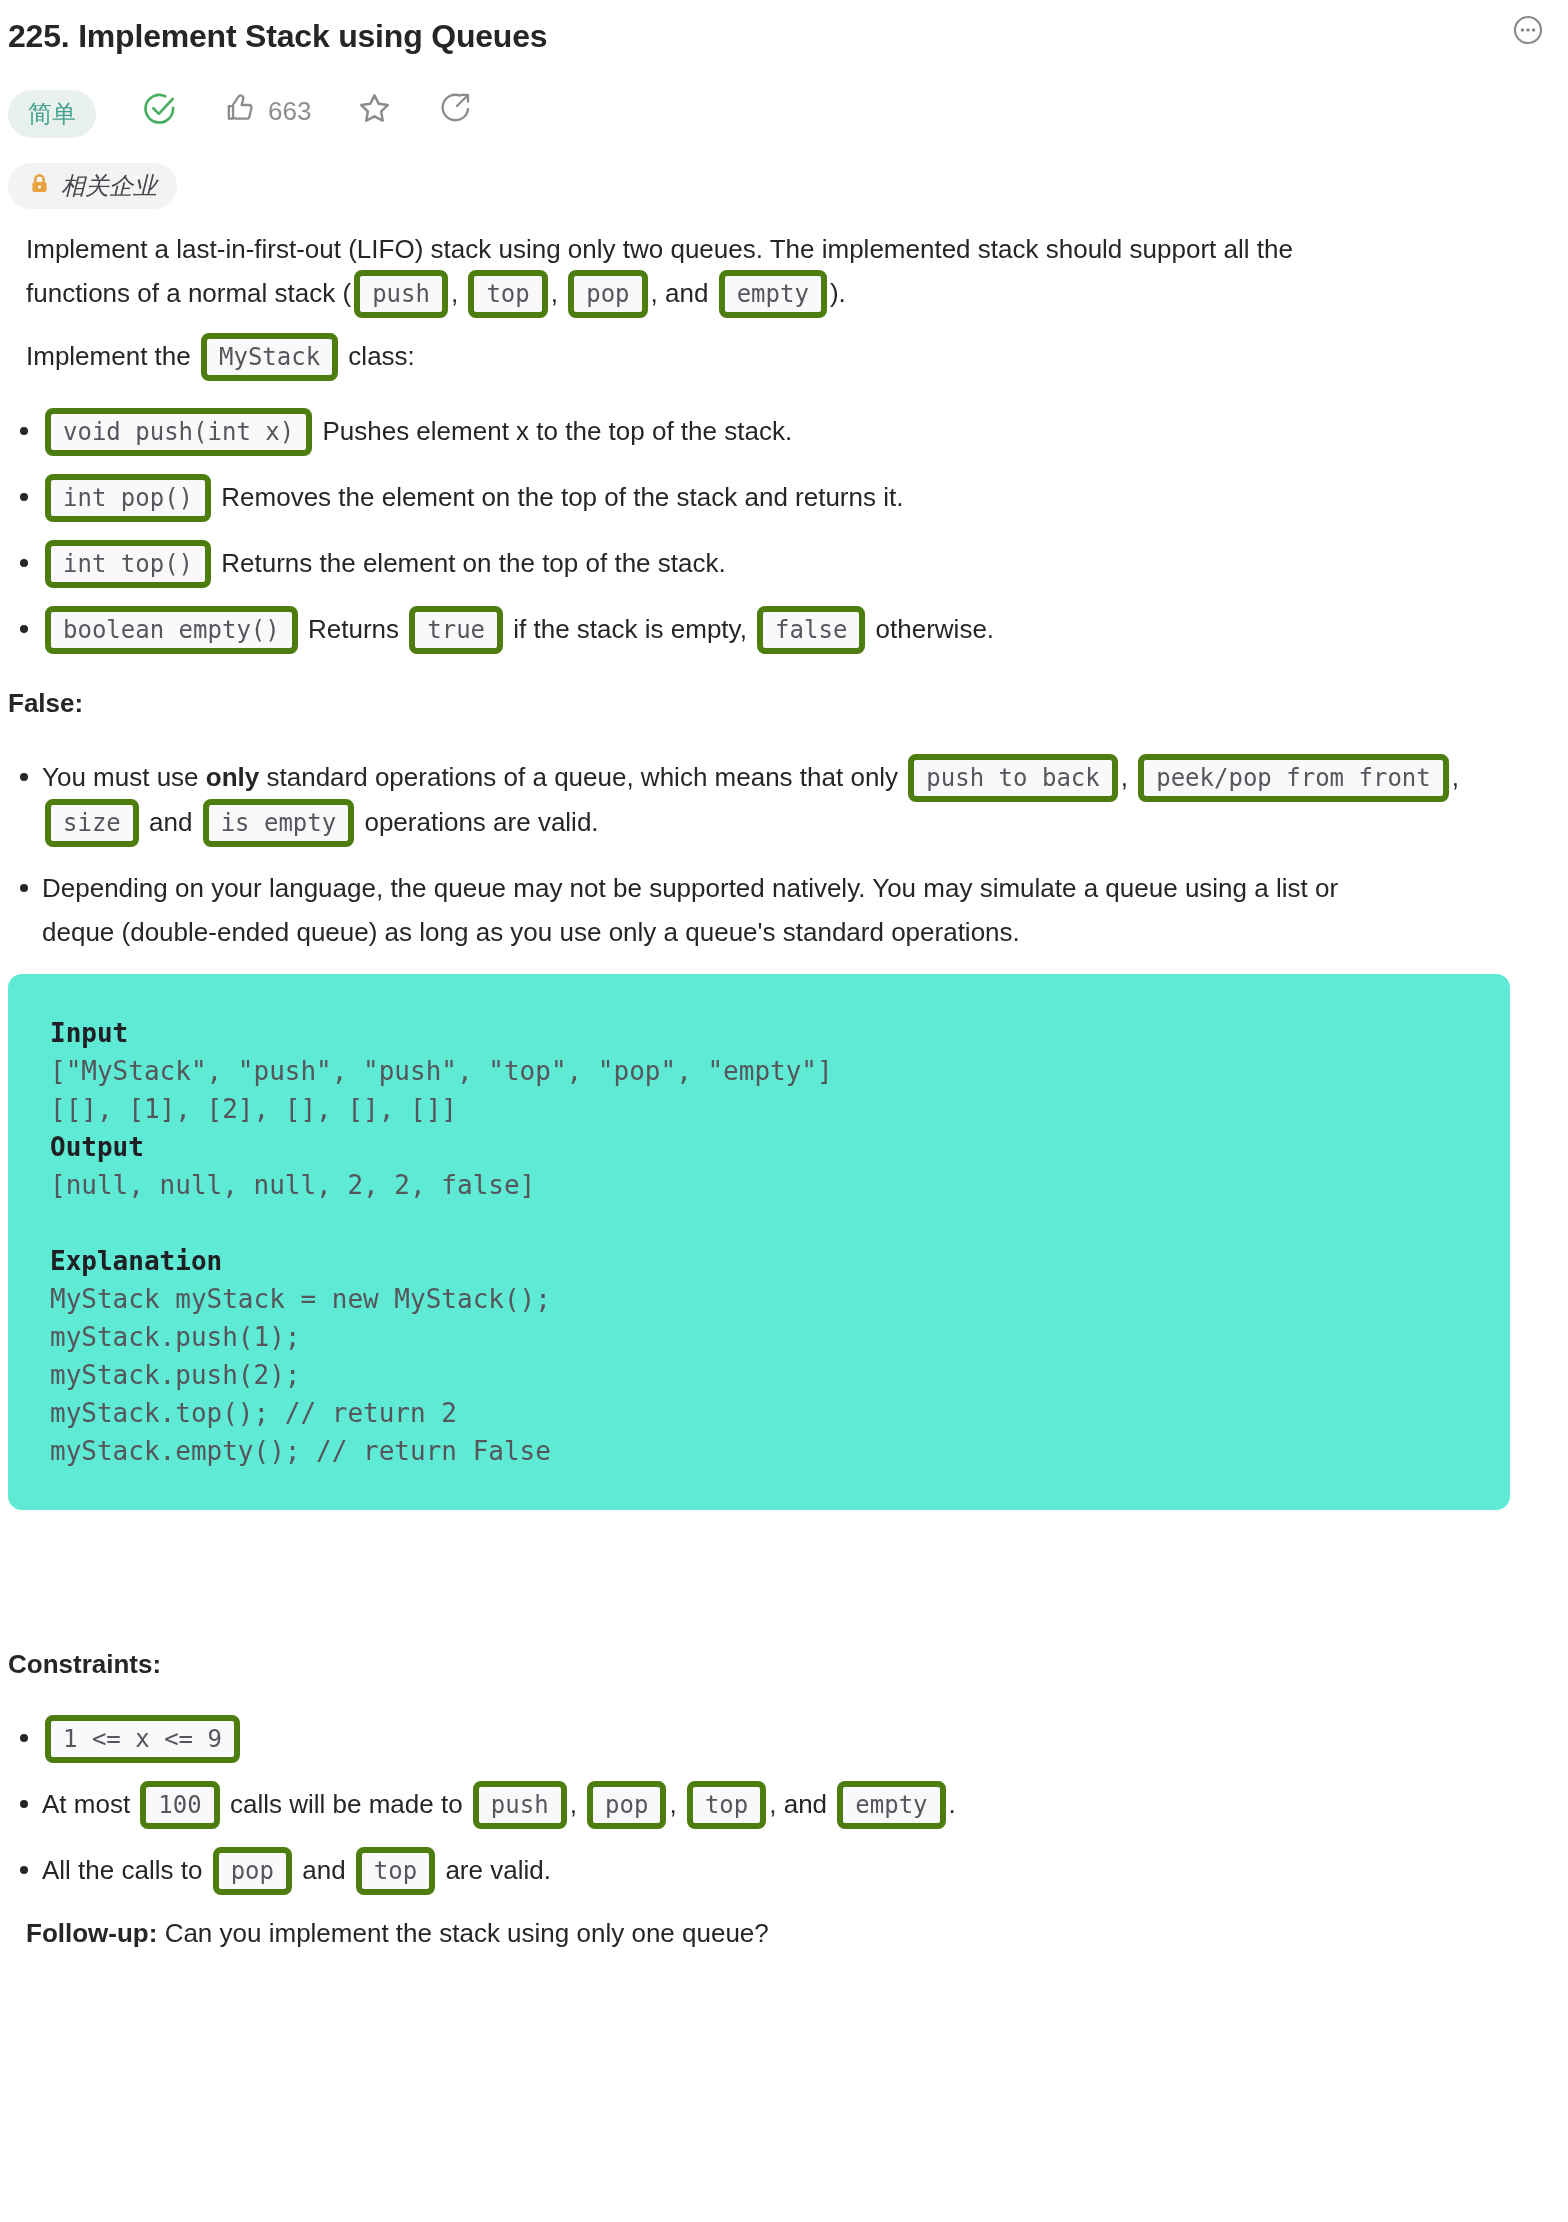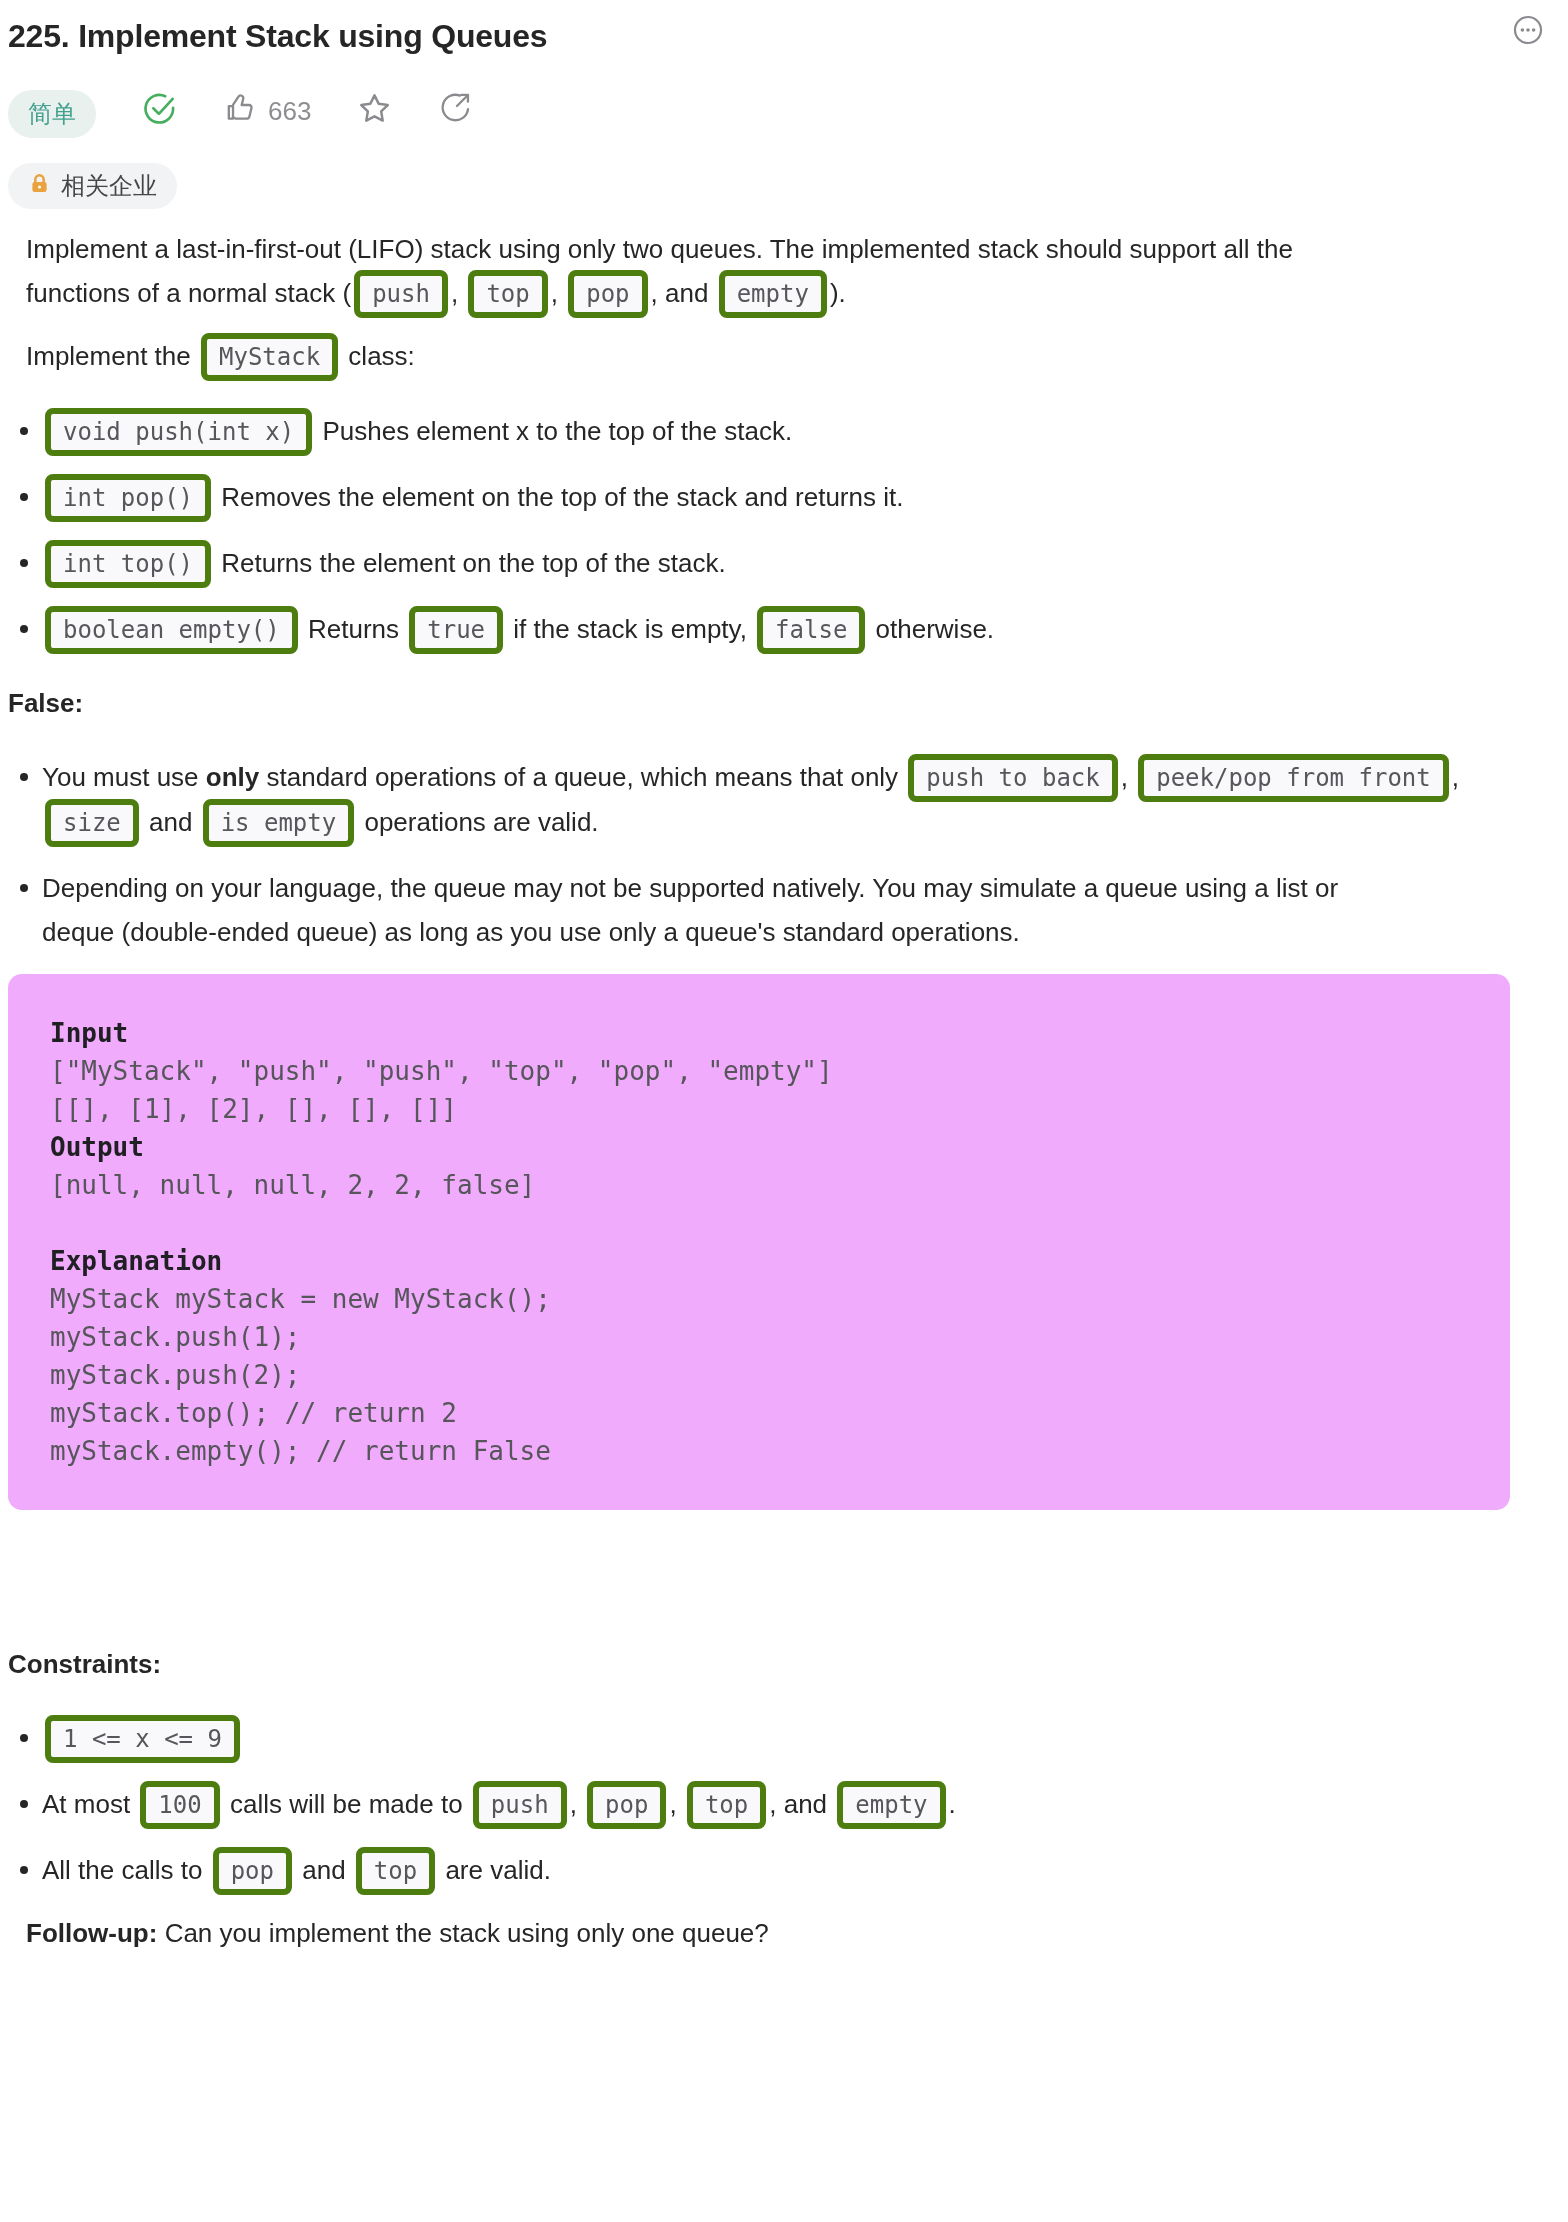--- a/index.html
+++ b/index.html
@@ -17,21 +17,21 @@
   .meta-row { display:flex; align-items:flex-start; gap:45px; margin-top:34px; height:50px; }
   .diff-pill {
     display:inline-flex; align-items:center; height:48px; padding:0 20px;
     border-radius:24px; background:#e9f1ee; color:#43a08f; font-size:24px; cursor:pointer;
   }
   .icon-btn { display:inline-flex; align-items:center; cursor:pointer; }
   .icon-btn svg { display:block; }
   .like-group { display:inline-flex; align-items:center; gap:10px; color:#8e8e92; font-size:26px; cursor:pointer; }
 
   
-  .tag-row { margin-top:23px; }
+  .tag-row { margin-top:23px;font-style:italic; }
   .company-pill {
     display:inline-flex; align-items:center; gap:10px; height:46px; padding:0 20px;
     border-radius:23px; background:#f2f3f4; color:#46464a; font-size:24px; cursor:pointer;
   }
 
   
   .rich { font-size:26px; line-height:44px; color:#262626; white-space:nowrap; }
   p.rich { margin:18px; }
   strong { font-weight:700; }
 
@@ -52,21 +52,21 @@
     border-radius:50%; background:#262626;
   }
 
   .section-heading { font-size:26px; line-height:44px; font-weight:700; color:#262626; margin:0; }
   .notes-heading { margin-top:29px; }
   .example-heading { margin-top:88px; }
   .constraints-heading { margin-top:132px; }
 
   
   .code-block {
-    margin-top:20px; background:#f0abfc; border-radius:14px;
+    margin-top:20px; background:#5eead4; border-radius:14px;
     padding:40px 44px 40px 42px; width:1502px;
   }
   .code-line {
     font-family:"DejaVu Sans Mono", monospace; font-size:26px; line-height:38px;
     min-height:38px; color:#55555a; white-space:pre;
   }
   .code-line.bold { font-weight:700; color:#202024; }
 
   .followup { margin-top:97px; }
 

